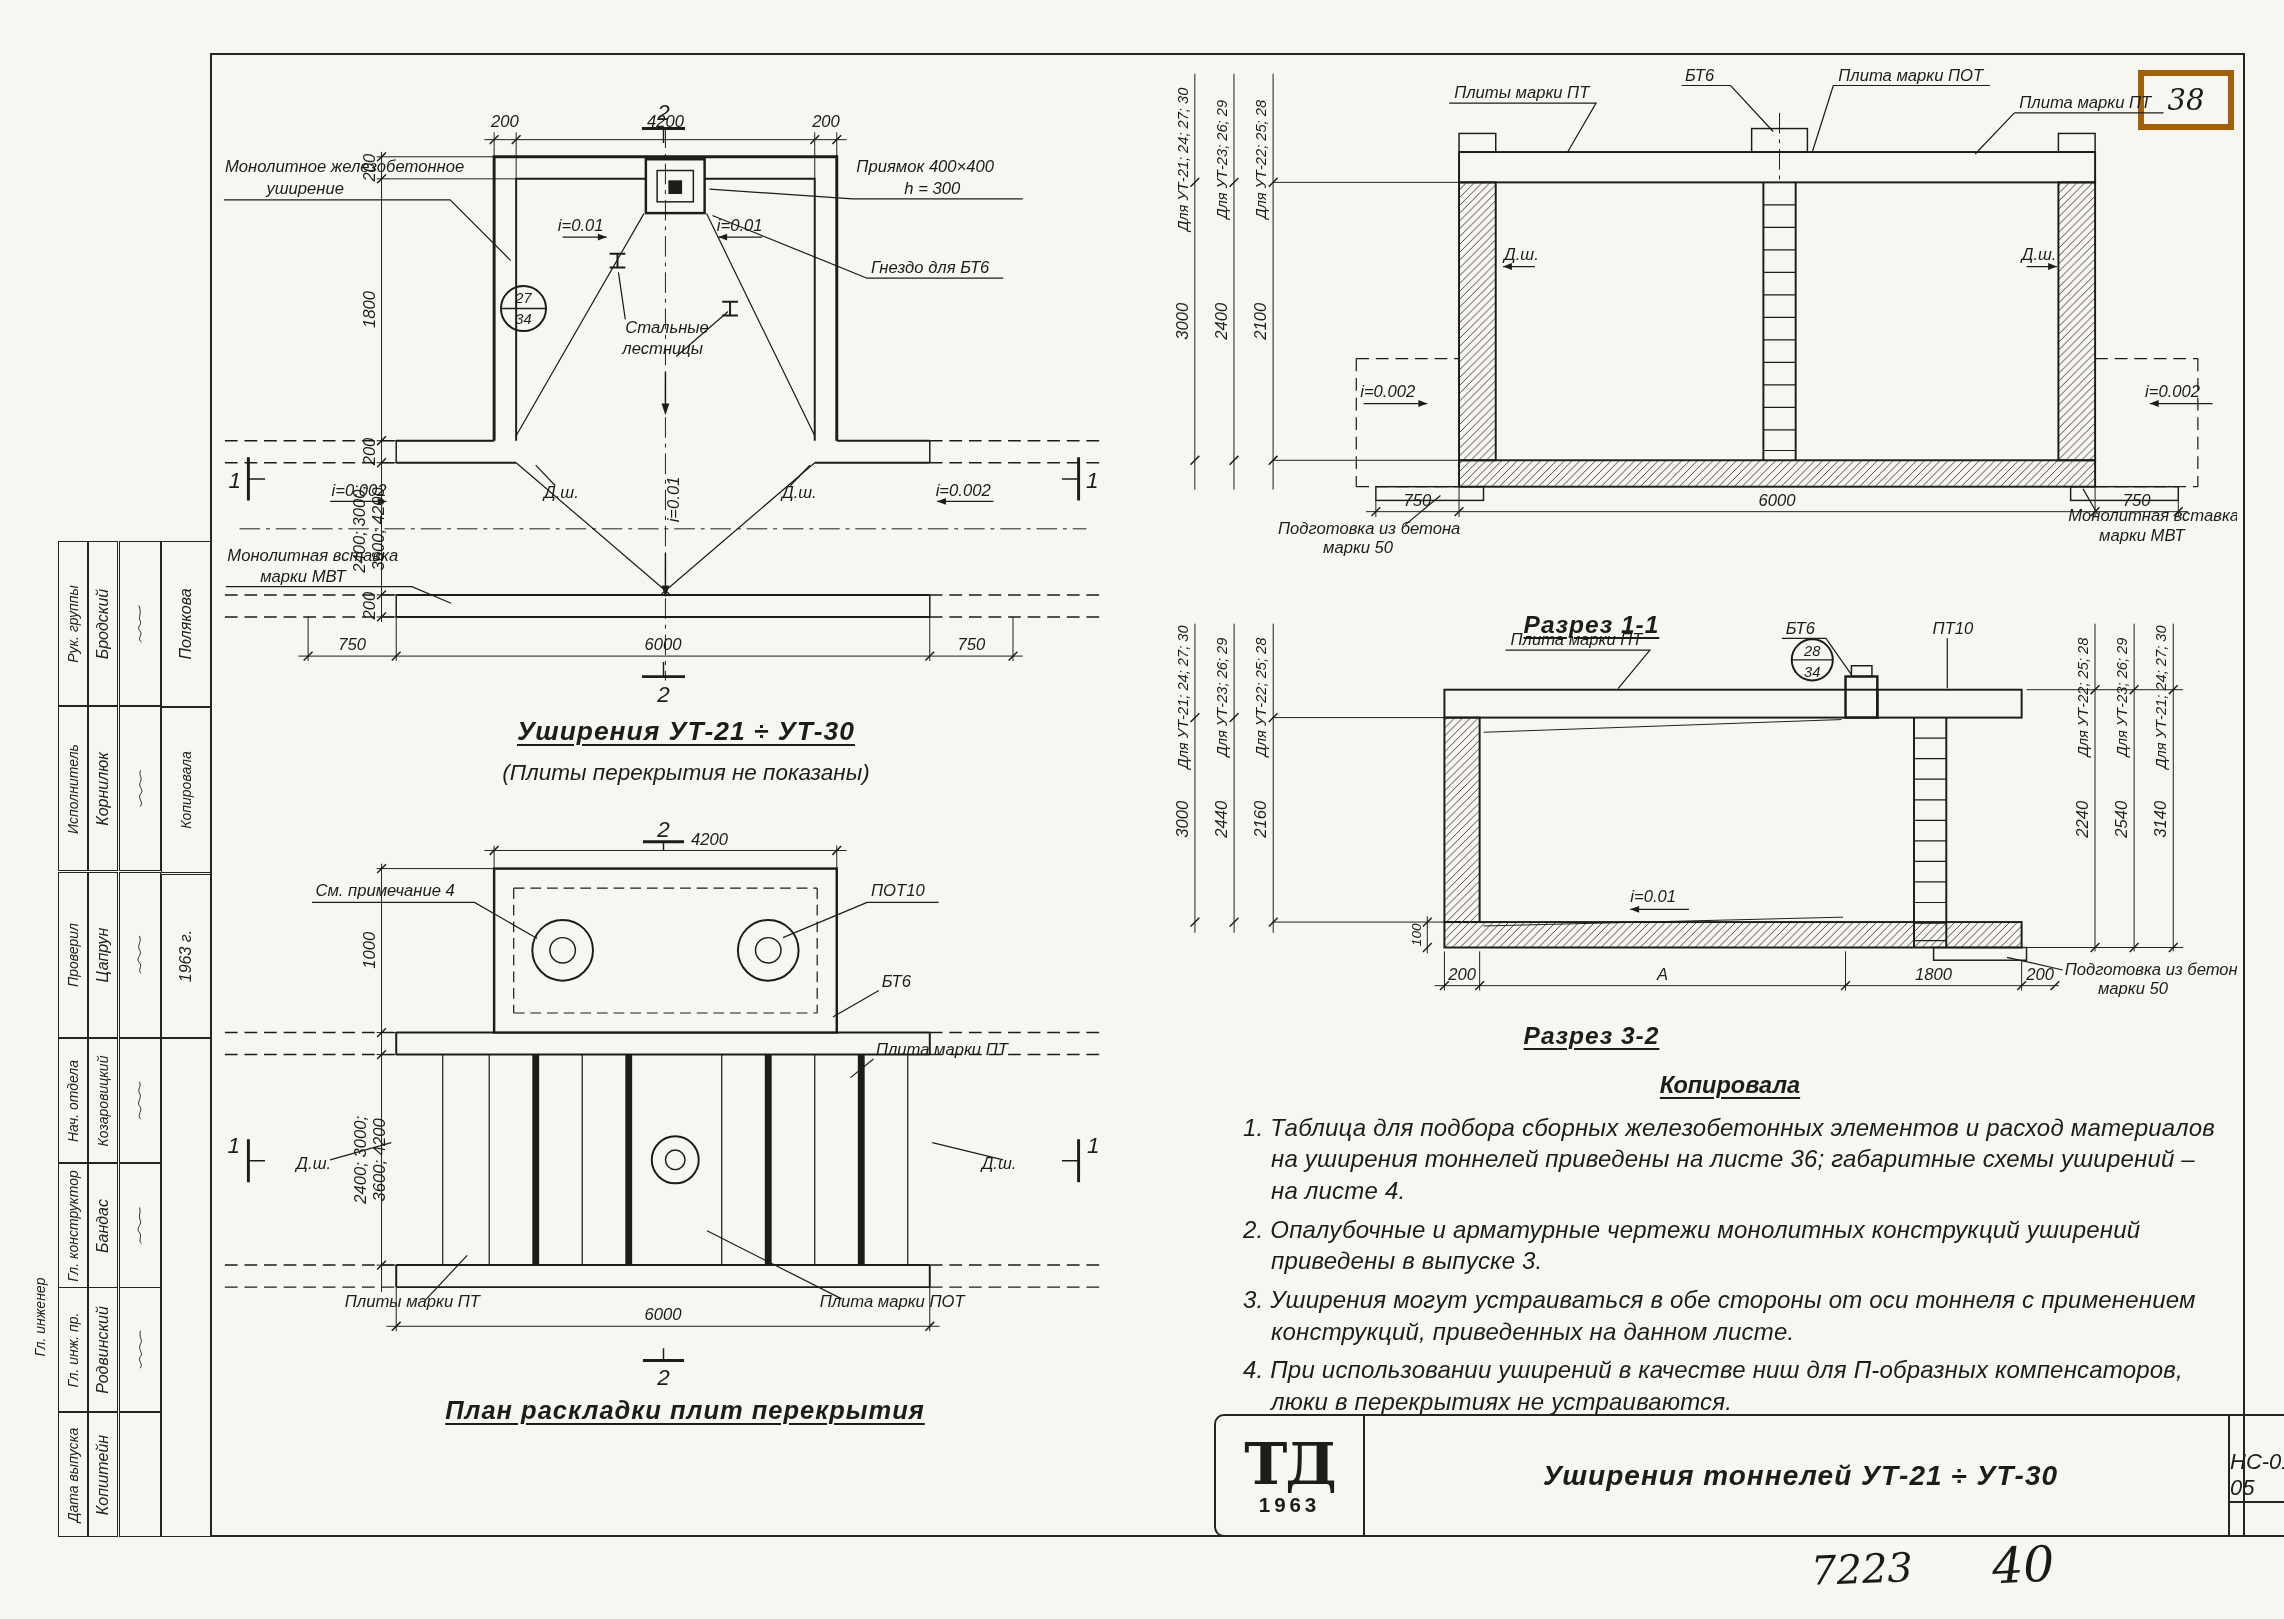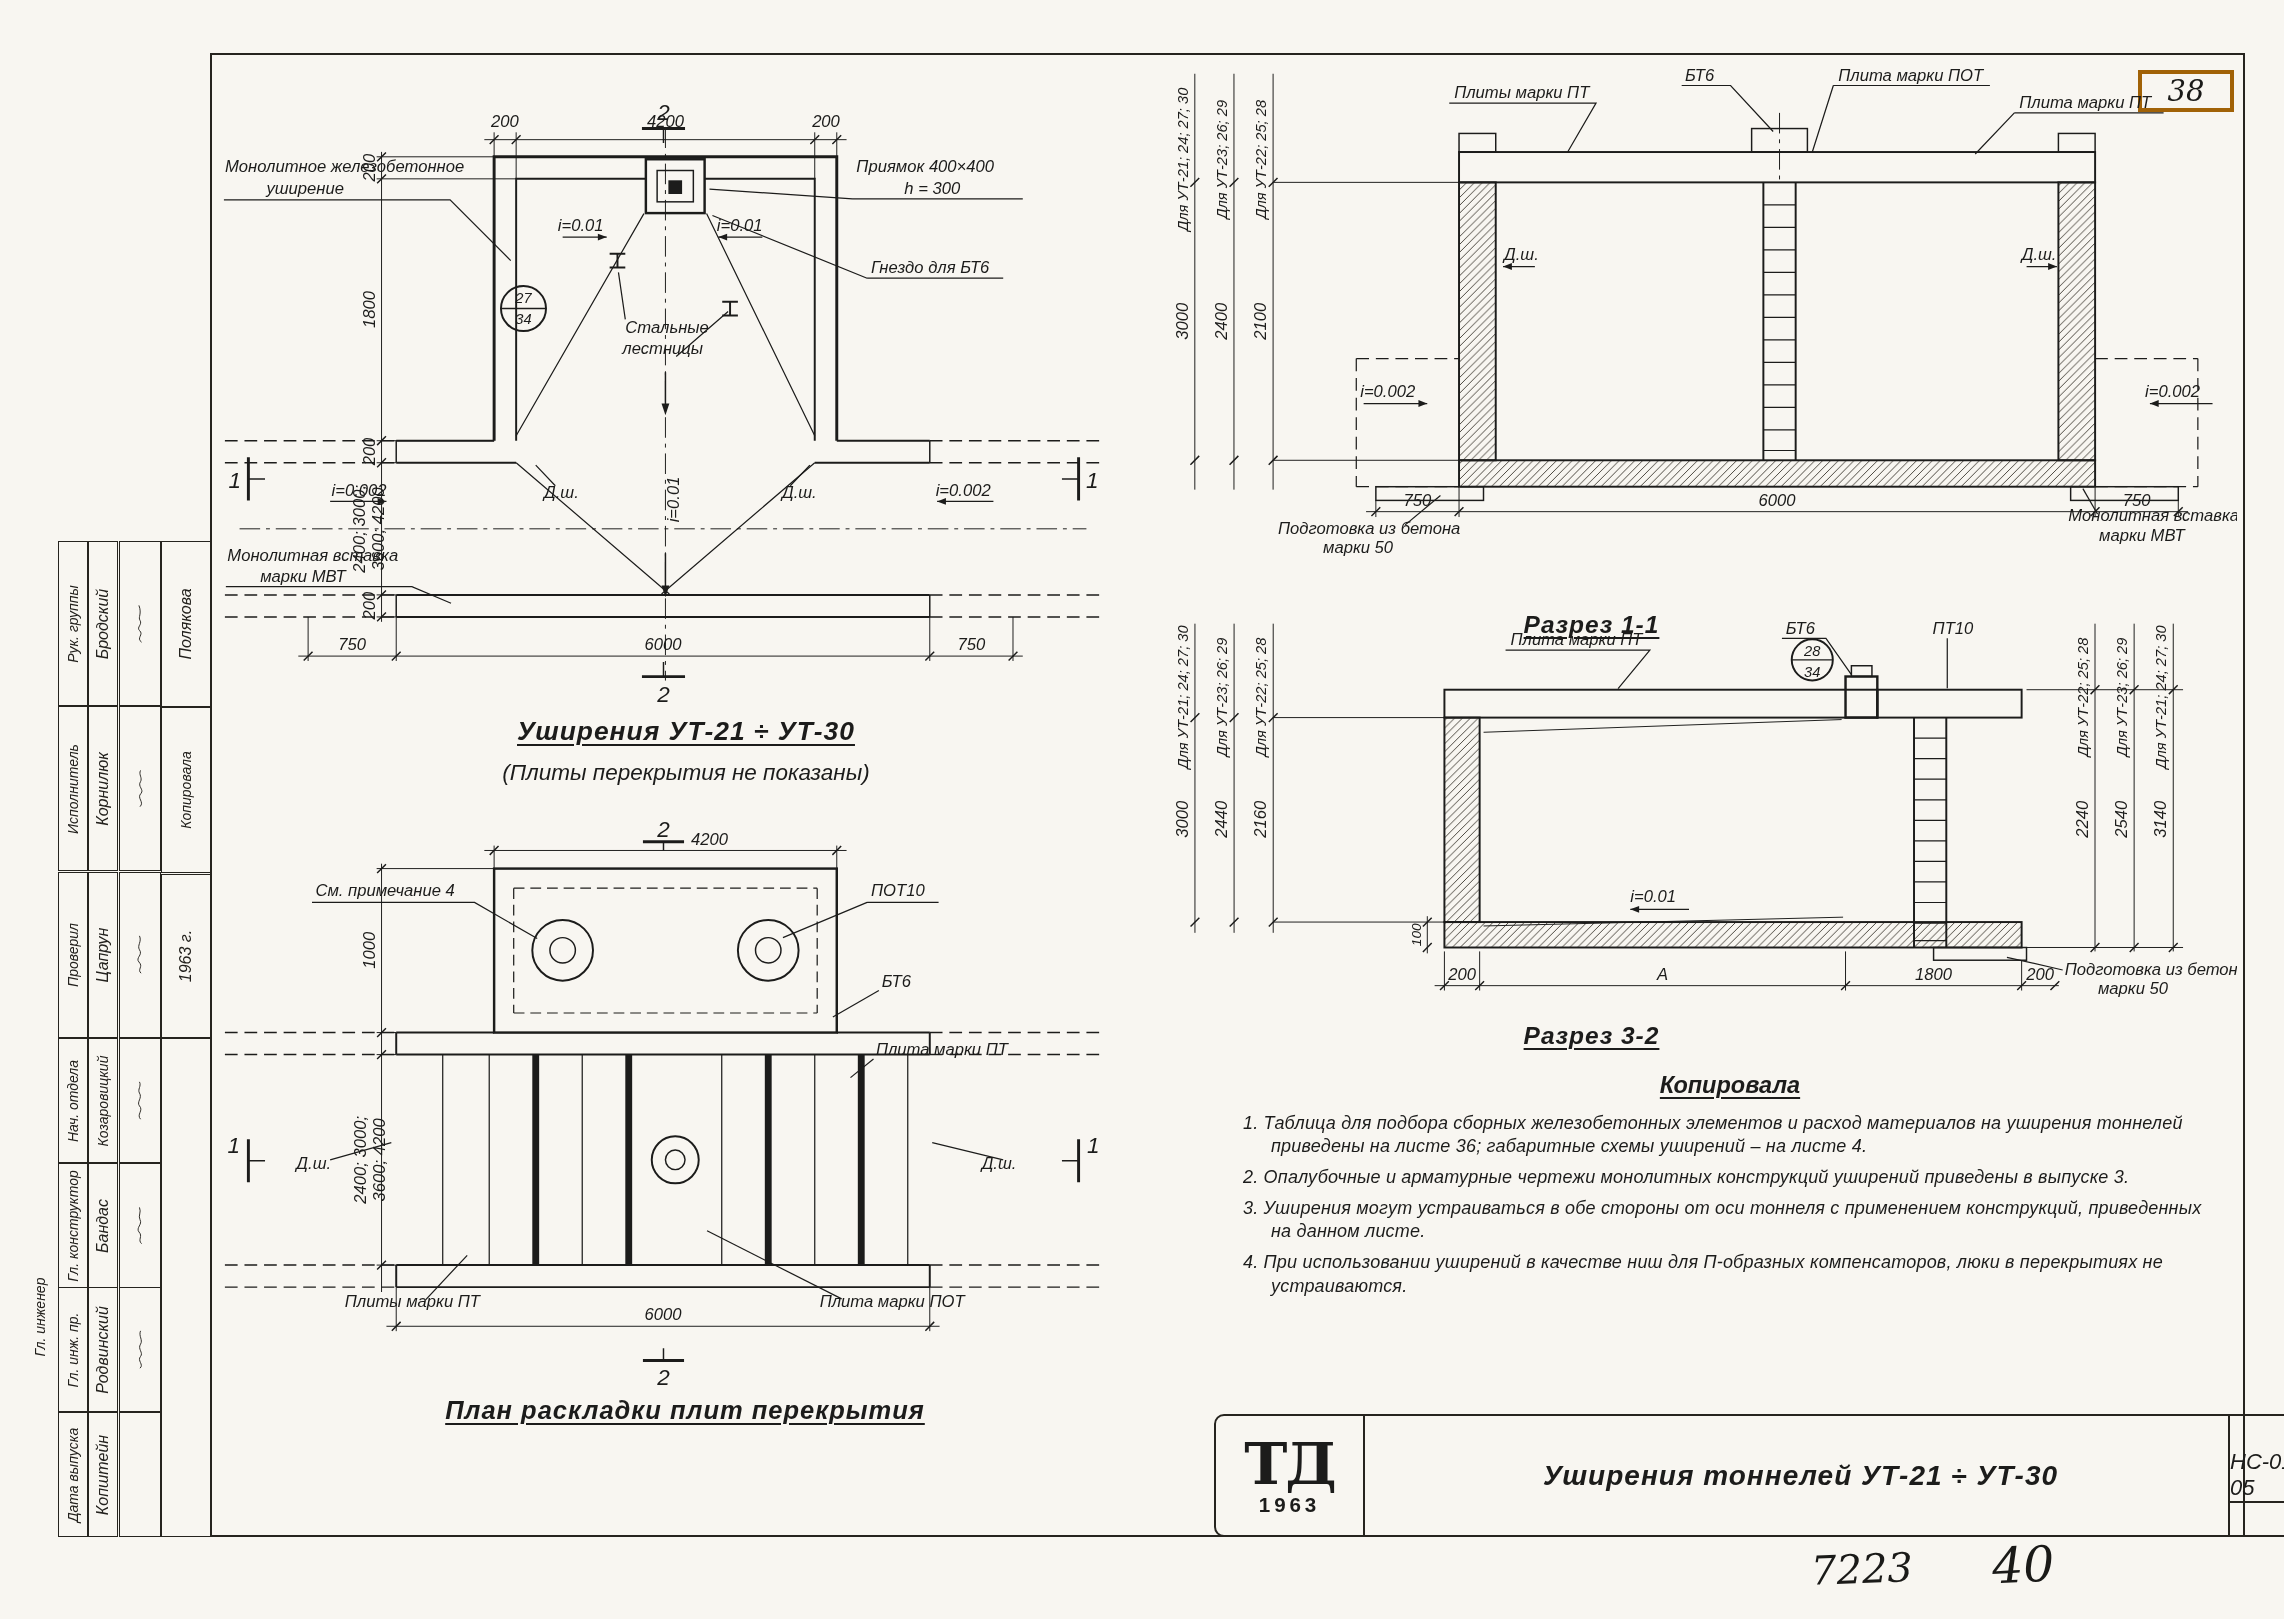--- a/index.html
+++ b/index.html
@@ -10,21 +10,21 @@
   .it{font-style:italic;}
   .dtitle{font-style:italic;font-weight:600;text-align:center;letter-spacing:1px;
           text-decoration:underline;text-decoration-thickness:1.5px;text-underline-offset:4.4px;}
   .cell{position:absolute;border:1.5px solid #26241f;box-sizing:border-box;
         display:flex;align-items:center;justify-content:center;overflow:visible;background:transparent;}
   .vt{display:inline-block;transform:rotate(-90deg);white-space:nowrap;
       font-style:italic;font-size:16px;color:#23211d;}
   .vt-sm{font-size:14px;}
   .sig{width:73px;height:19.6px;transform:rotate(-90deg);}
   .hand{font-family:"DejaVu Serif",serif;font-style:italic;color:#1a1a18;}
-  .notes p{margin:0 0 6.9px 0;font-style:italic;font-size:18px;line-height:1.32;
+  .notes p{margin:0 0 6.9px 0;font-style:italic;font-size:24px;line-height:1.32;
            padding-left:28px;text-indent:-28px;letter-spacing:0.2px;}
   .notes h3{margin:0 0 12.7px 0;font-size:23.5px;font-style:italic;font-weight:600;text-align:center;
             text-decoration:underline;text-decoration-thickness:1.5px;text-underline-offset:4.4px;}
   
   .tblock{display:flex;border:2.4px solid #26241f;box-sizing:border-box;}
   .tb-logo{width:147px;border-right:2.4px solid #26241f;display:flex;flex-direction:column;
            align-items:center;justify-content:center;}
   .tb-td{font-family:"DejaVu Serif",serif;font-weight:bold;font-size:58px;line-height:1;letter-spacing:-2px;}
   .tb-year{font-size:20.6px;letter-spacing:3.9px;font-weight:600;}
   .tb-title{flex:1;display:flex;align-items:center;justify-content:center;
@@ -39,21 +39,21 @@
          font-family:"DejaVu Serif",serif;font-size:25.5px;}
   svg text{font-family:"Liberation Sans",sans-serif;}
 </style>
 </head>
 <body>
 
 <div class="sheet">
 
   <div class="abs frame" style="left:210px;top:53px;width:2035px;height:1484px;box-sizing:border-box;"></div>
 
-  <div class="abs" style="left:2138px;top:70px;width:96px;height:42px;border:4px solid #a16207;
+  <div class="abs" style="left:2138px;top:70px;width:96px;height:60px;border:6px solid #a16207;
        box-sizing:border-box;display:flex;align-items:center;justify-content:center;">
     <span class="hand" style="font-size:29px;">38</span>
   </div>
 
   <div class="abs" style="left:58px;top:541px;width:153px;height:996px;">
 
     <div class="cell" style="left:0;top:0;width:30px;height:165px;">
         <span class="vt vt-sm">Рук. группы</span>
       </div>
     <div class="cell" style="left:0;top:165px;width:30px;height:165px;">

